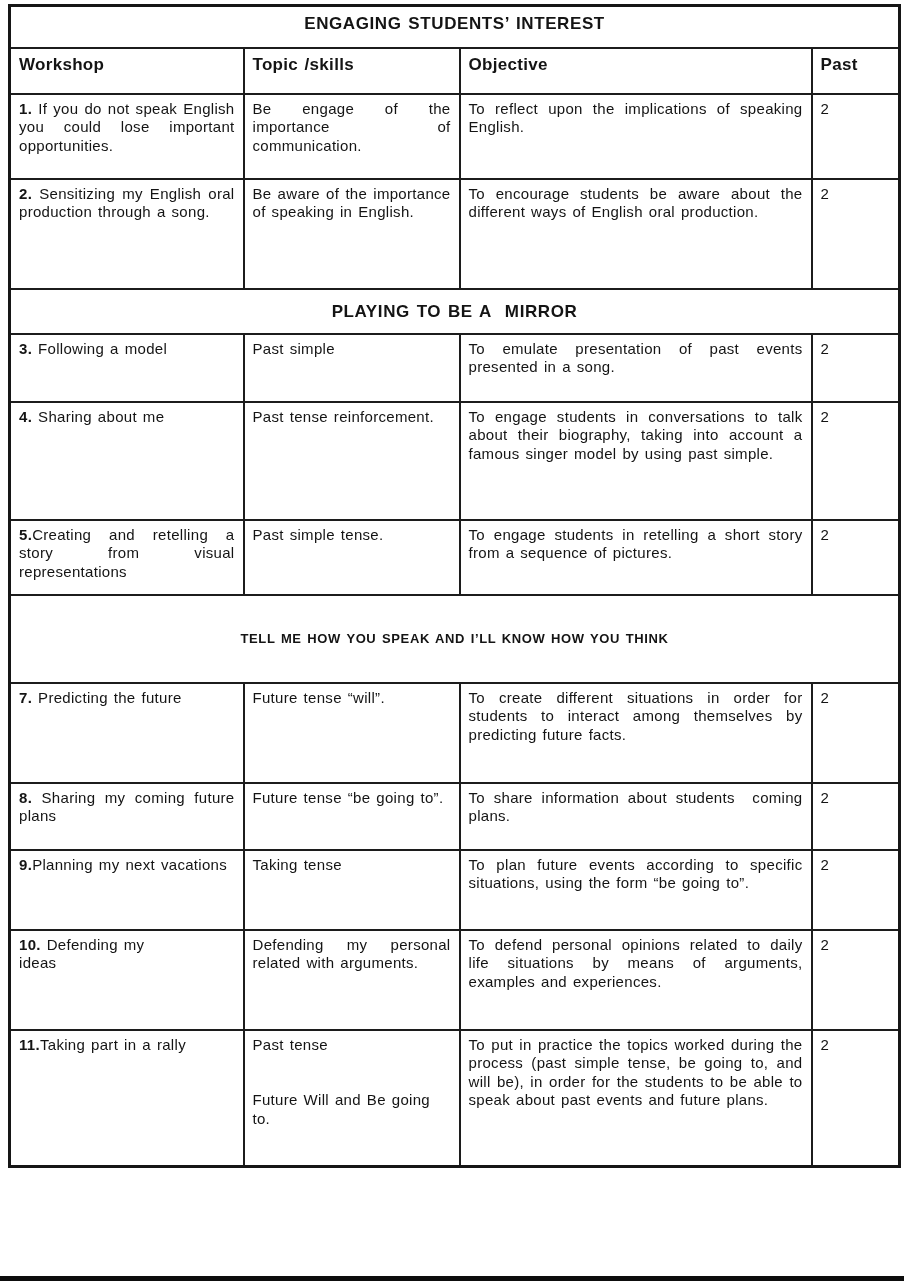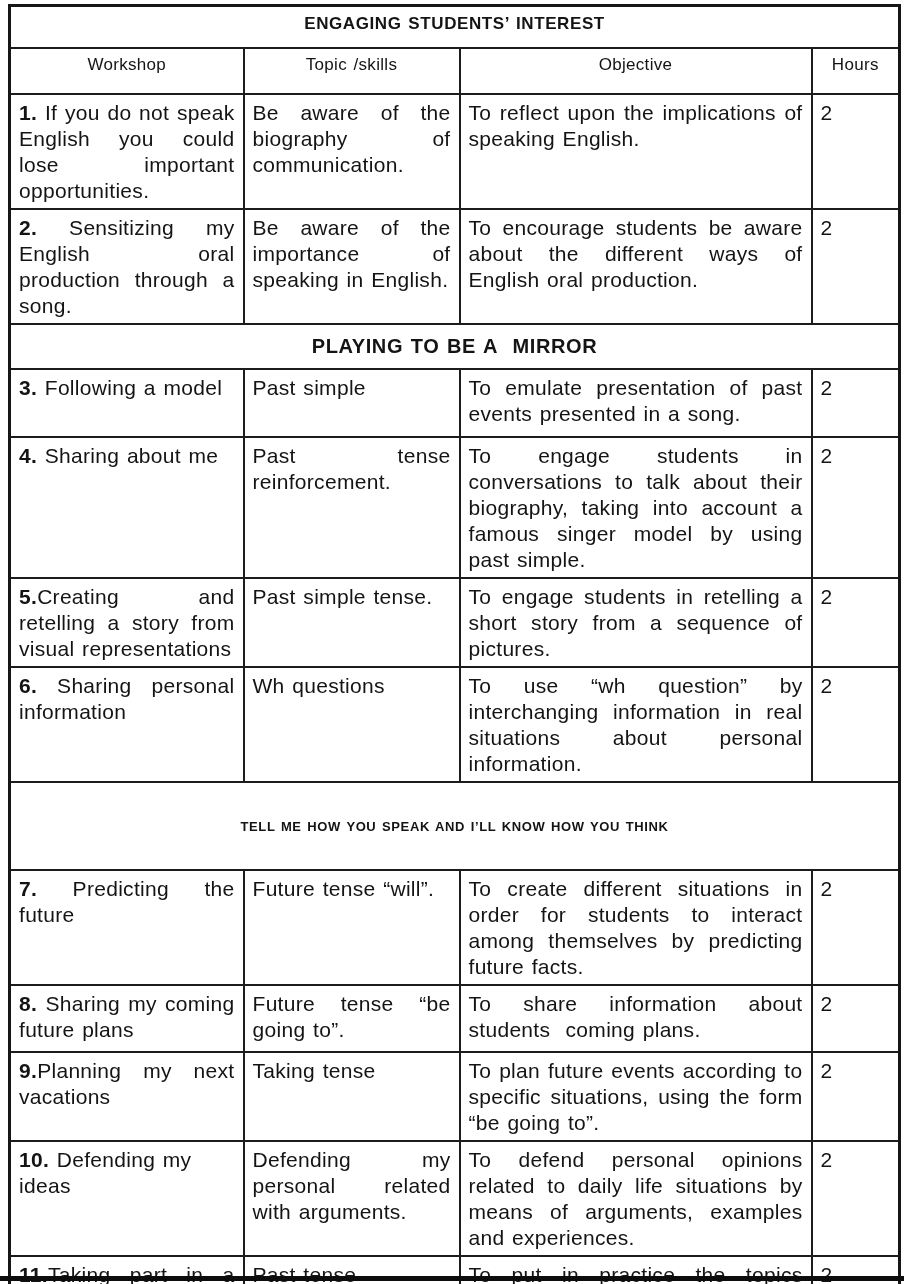--- a/index.html
+++ b/index.html
@@ -24,39 +24,39 @@
     top: 4px;
     width: 890px;
     border-collapse: collapse;
     table-layout: fixed;
     border: 3px solid #161616;
   }
   td {
     border: 2px solid #1c1c1c;
     vertical-align: top;
     padding: 5px 8px 4px 8px;
-    font-size: 21px;
+    font-size: 15px;
     line-height: 1.24;
     letter-spacing: 0.3px;
     word-spacing: 1.5px;
     text-align: justify;
     overflow: hidden;
   }
   td.section {
     text-align: center;
     font-weight: bold;
     letter-spacing: 0.6px;
     white-space: pre-wrap;
   }
   td.banner   { vertical-align: top; padding-top: 6px; font-size: 17px; }
-  td.mid      { vertical-align: middle; font-size: 20px; }
+  td.mid      { vertical-align: middle; font-size: 17px; }
   td.big      { vertical-align: middle; font-size: 13px; }
   td.th {
-    font-weight: normal;
-    text-align: center;
+    font-weight: bold;
+    text-align: left;
     font-size: 17px;
   }
   td.hours { text-align: left; }
   td.pre   { white-space: pre-wrap; }
   td.left  { text-align: left; }
   b.num    { font-weight: bold; }
 
   tr.tr-banner { height: 42px; }
   tr.tr-head   { height: 46px; }
   tr.tr-r1     { height: 85px; }
@@ -96,26 +96,26 @@
 
     <tbody>
         <tr class="tr-banner">
       <td colspan="4" class="section banner">ENGAGING STUDENTS’ INTEREST</td>
     </tr>
 
     <tr class="tr-head">
       <td class="th">Workshop</td>
       <td class="th">Topic /skills</td>
       <td class="th">Objective</td>
-      <td class="th">Hours</td>
+      <td class="th">Past</td>
     </tr>
 
     <tr class="tr-r1">
       <td><b class="num">1.</b><span> If you do not speak English you could lose important opportunities.</span></td>
-      <td>Be aware of the biography of communication.</td>
+      <td>Be engage of the importance of communication.</td>
       <td>To reflect upon the implications of speaking English.</td>
       <td class="hours">2</td>
     </tr>
 
     <tr class="tr-r2">
       <td><b class="num">2.</b><span> Sensitizing my English oral production through a song.</span></td>
       <td>Be aware of the importance of speaking in English.</td>
       <td>To encourage students be aware about the different ways of English oral production.</td>
       <td class="hours">2</td>
     </tr>
@@ -138,26 +138,20 @@
       <td class="hours">2</td>
     </tr>
 
     <tr class="tr-r5">
       <td><b class="num">5.</b><span>Creating and retelling a story from visual representations</span></td>
       <td>Past simple tense.</td>
       <td>To engage students in retelling a short story from a sequence of pictures.</td>
       <td class="hours">2</td>
     </tr>
 
-    <tr class="tr-r6">
-      <td><b class="num">6.</b><span> Sharing personal information</span></td>
-      <td>Wh questions</td>
-      <td>To use “wh question” by interchanging information in real situations about personal information.</td>
-      <td class="hours">2</td>
-    </tr>
 
     <tr class="tr-s3">
       <td colspan="4" class="section big">TELL ME HOW YOU SPEAK AND I’LL KNOW HOW YOU THINK</td>
     </tr>
 
     <tr class="tr-r7">
       <td><b class="num">7.</b><span> Predicting the future</span></td>
       <td>Future tense “will”.</td>
       <td>To create different situations in order for students to interact among themselves by predicting future facts.</td>
       <td class="hours">2</td>

